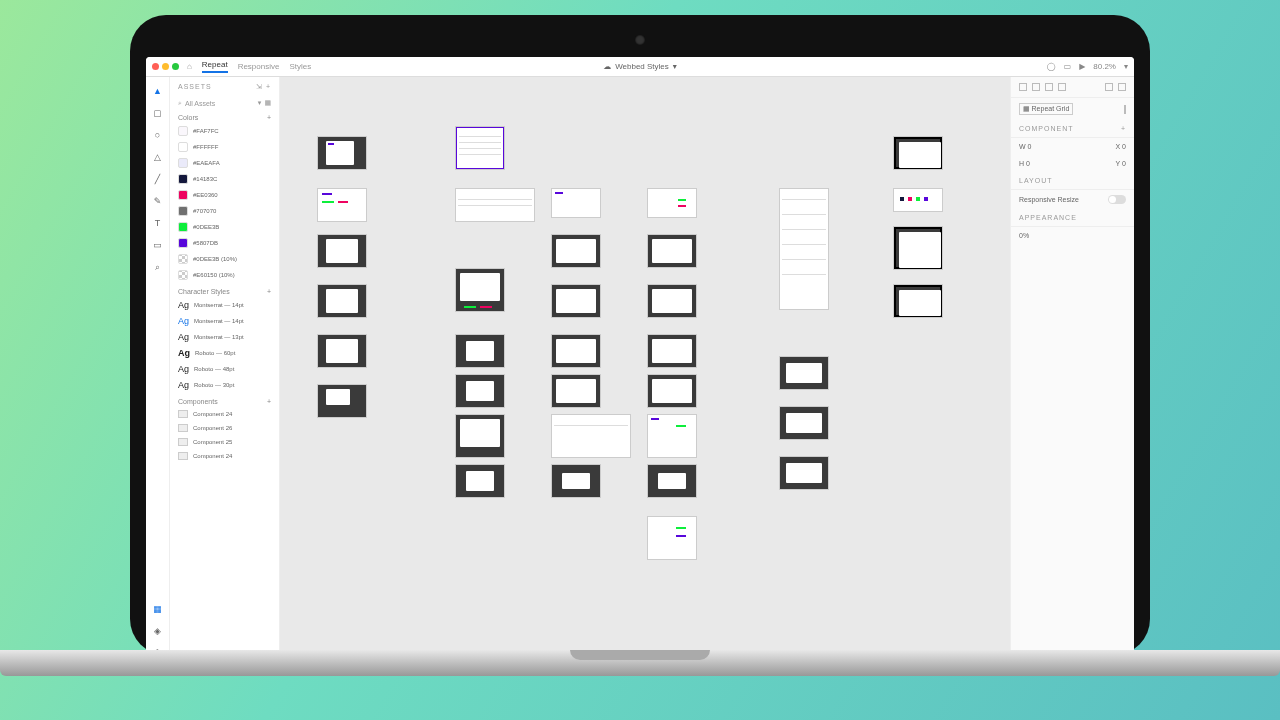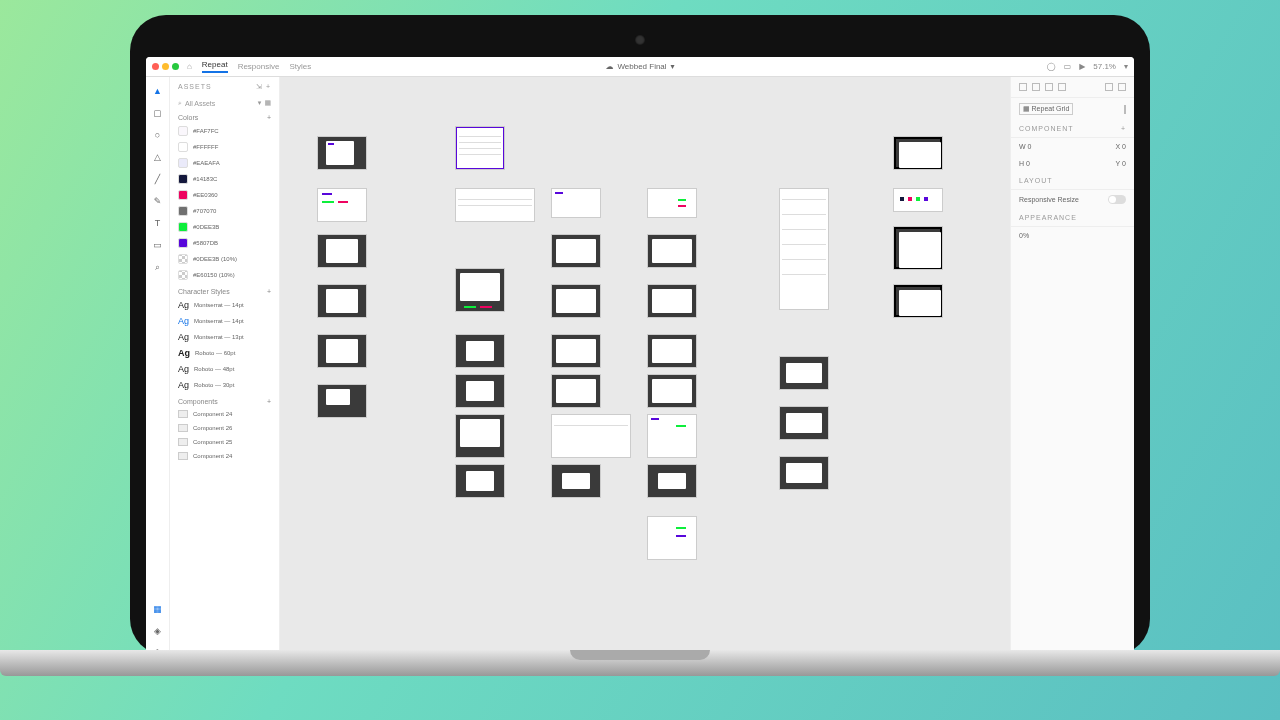--- a/index.html
+++ b/index.html
@@ -61,28 +61,28 @@
         <div class="dot g"></div>
       </div>
       <div class="tb-left">
         <span class="tb-item">⌂</span>
         <span class="tb-item active">Repeat</span>
         <span class="tb-item">Responsive</span>
         <span class="tb-item">Styles</span>
       </div>
       <div class="tb-center">
         <span>☁</span>
-        <span>Webbed Final</span>
+        <span>Webbed Styles</span>
         <span>▾</span>
       </div>
       <div class="tb-right">
         <span>◯</span>
         <span>▭</span>
         <span>▶</span>
-        <span>57.1%</span>
+        <span>80.2%</span>
         <span>▾</span>
       </div>
     </div>
 
     <div class="app">
       <div class="toolbar">
         <div class="tool active">▲</div>
         <div class="tool">▢</div>
         <div class="tool">○</div>
         <div class="tool">△</div>

